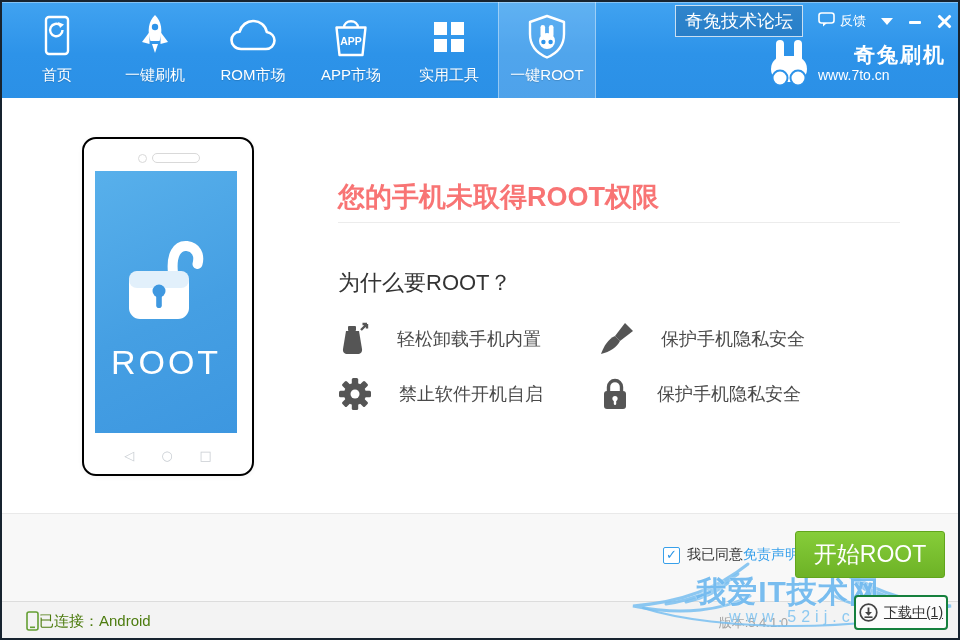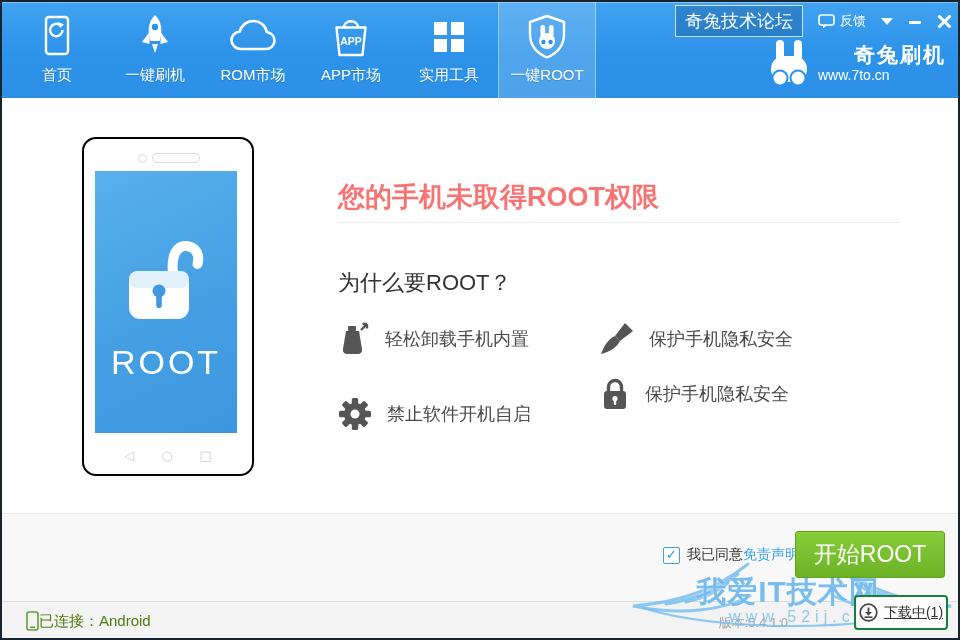--- a/index.html
+++ b/index.html
@@ -15,21 +15,21 @@
   .tab{width:98px;height:98px;display:flex;flex-direction:column;align-items:center;justify-content:center;
     gap:5px;color:#fff;cursor:pointer;box-sizing:border-box;}
   .tab .t-icon{height:48px;display:flex;align-items:center;justify-content:center;}
   .tab .t-label{font-size:15px;text-shadow:0 1px 1px rgba(0,0,0,.15);}
   .tab.active{background:rgba(255,255,255,.17);border:1px solid rgba(255,255,255,.4);
     border-radius:4px;height:107px;}
 
   .titlebar{position:absolute;top:5px;right:8px;display:flex;align-items:center;gap:15px;color:#fff;z-index:5;}
   .forum-btn{font-size:18px;padding:3px 9px;background:rgba(10,60,110,.28);
     border:1px solid rgba(255,255,255,.75);cursor:pointer;}
-  .feedback{display:flex;align-items:center;gap:5px;font-size:13px;cursor:pointer;}
+  .feedback{display:flex;gap:5px;font-size:13px;cursor:pointer;}
   .caret{width:0;height:0;border-left:6px solid transparent;border-right:6px solid transparent;
     border-top:7px solid #fff;cursor:pointer;}
   .min-btn{width:14px;height:16px;position:relative;cursor:pointer;}
   .min-btn::after{content:'';position:absolute;left:1px;right:1px;top:8px;height:3px;background:#fff;border-radius:1px;}
   .close-btn{width:15px;height:15px;position:relative;cursor:pointer;}
   .close-btn::before,.close-btn::after{content:'';position:absolute;left:-1px;top:6px;width:17px;height:3px;
     background:#fff;border-radius:1px;}
   .close-btn::before{transform:rotate(45deg);} .close-btn::after{transform:rotate(-45deg);}
 
   .brand{position:absolute;right:14px;top:38px;display:flex;align-items:center;gap:8px;color:#fff;}
@@ -47,24 +47,24 @@
   .screen-root{position:absolute;left:0;right:0;top:172px;text-align:center;color:#fff;
     font-size:34px;letter-spacing:3px;}
   .lock{position:absolute;left:26px;top:50px;}
   .phone-nav{position:absolute;bottom:11px;left:0;right:0;display:flex;justify-content:center;gap:27px;
     color:#c9ced3;font-size:13px;font-family:"DejaVu Sans",sans-serif;}
 
   
   .page-title{position:absolute;left:338px;top:179px;font-size:27px;font-weight:bold;color:#f87474;}
   .title-divider{position:absolute;left:338px;top:222px;width:562px;height:1px;background:#ececec;}
   .why-heading{position:absolute;left:338px;top:268px;font-size:22px;color:#333;}
-  .feature{position:absolute;display:flex;align-items:center;gap:15px;}
+  .feature{position:absolute;display:flex;align-items:center;gap:27px;}
   .feature .f-label{font-size:18px;color:#4a4a4a;}
   .f1{left:338px;top:322px;} .f2{left:600px;top:322px;}
-  .f3{left:338px;top:397px;} .f4{left:600px;top:377px;}
+  .f3{left:338px;top:377px;} .f4{left:600px;top:377px;}
 
   
   .agree-bar{position:absolute;left:0;right:0;top:513px;height:88px;background:#f8f8f8;border-top:1px solid #e9e9e9;}
   .agree{position:absolute;left:663px;top:546px;display:flex;align-items:center;font-size:14px;z-index:35;}
   .checkbox{width:15px;height:15px;border:1px solid #38a0ea;background:#fff;border-radius:2px;
     color:#2a94e6;font-size:13px;font-weight:bold;line-height:14px;text-align:center;margin-right:7px;cursor:pointer;}
   .agree-text{color:#333;}
   .disclaimer{color:#38a0ea;cursor:pointer;}
   .start-btn{position:absolute;left:795px;top:531px;width:150px;height:47px;box-sizing:border-box;
     background:linear-gradient(180deg,#86cd39 0%,#6db226 100%);border:1px solid #61a51c;border-radius:3px;

